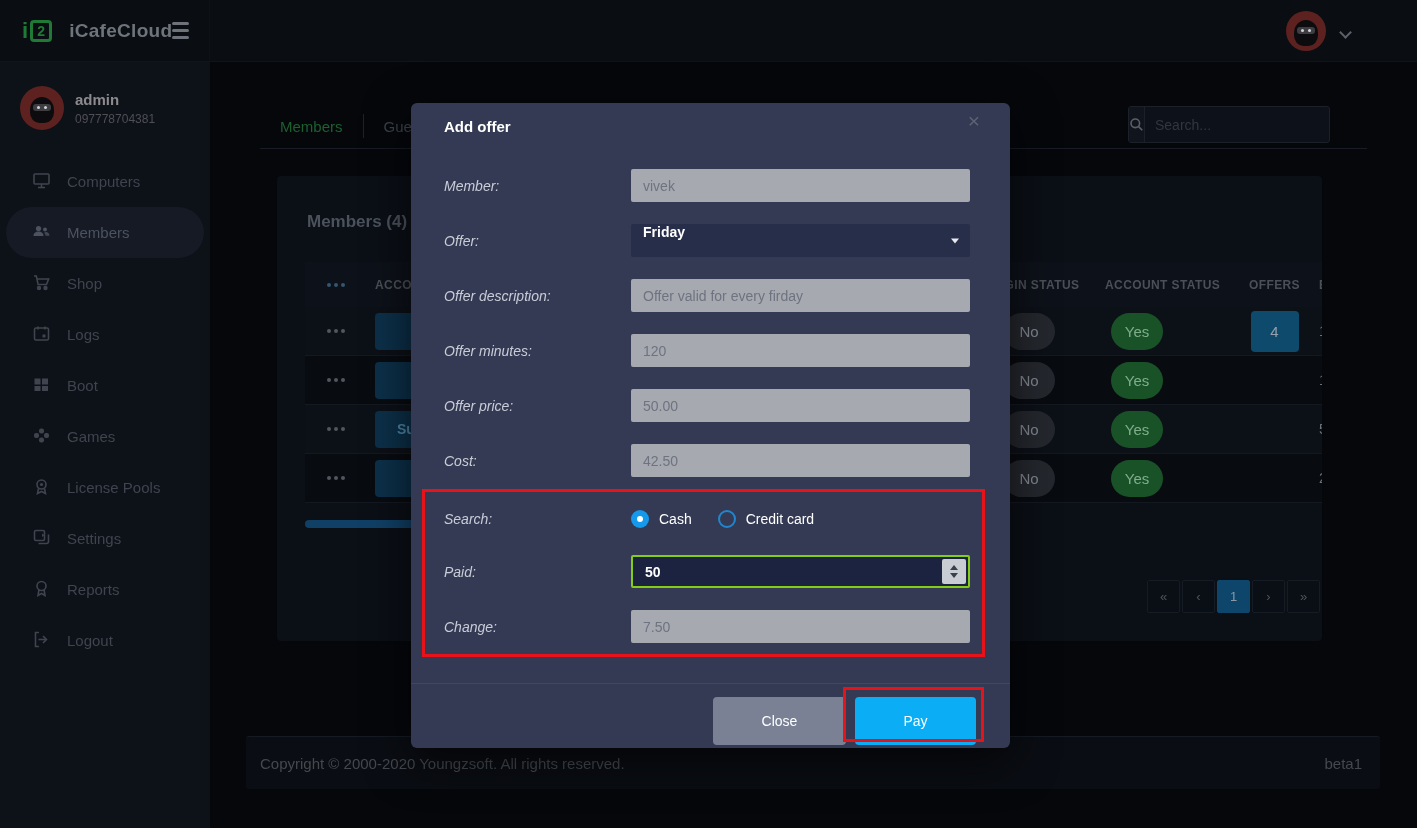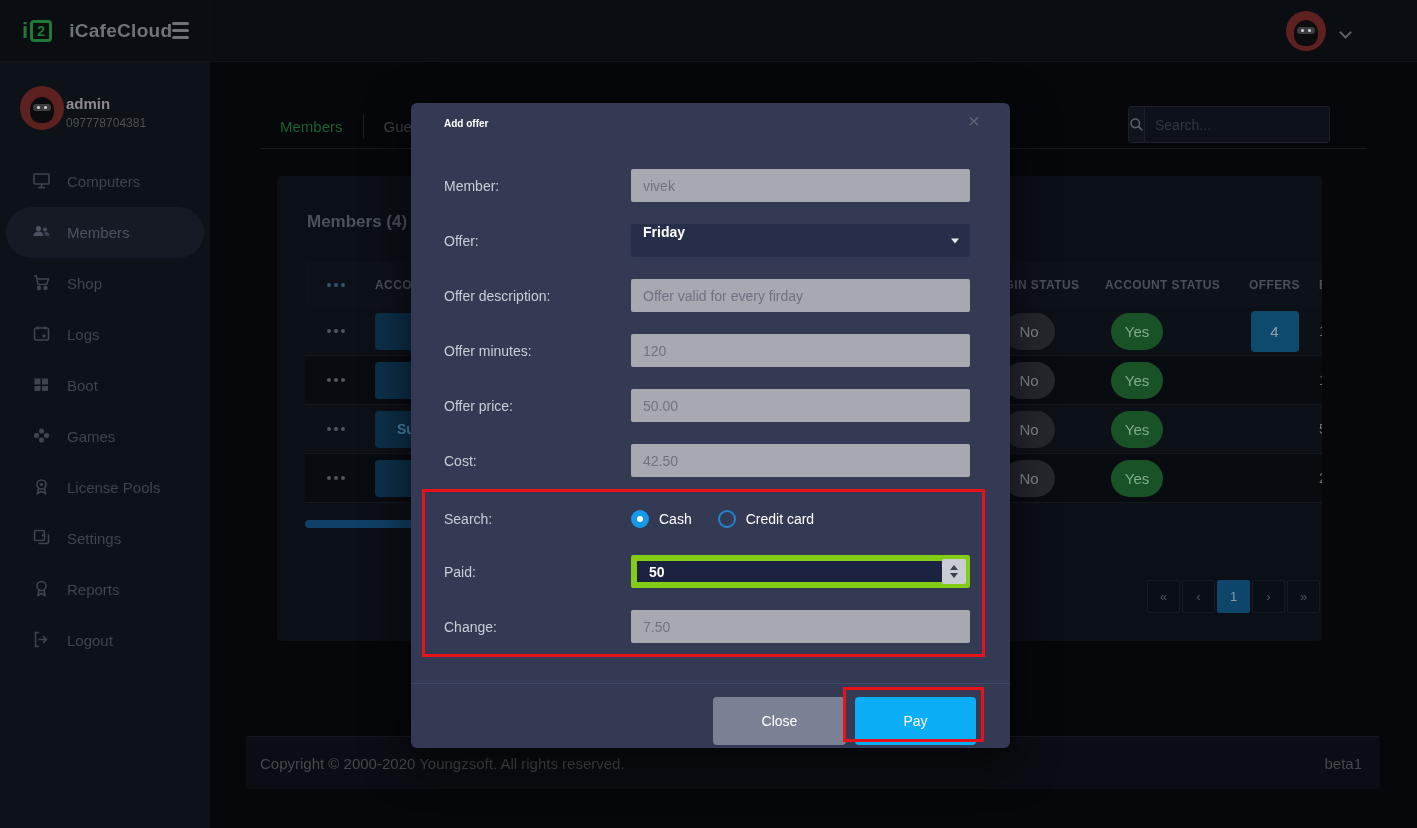--- a/index.html
+++ b/index.html
@@ -32,21 +32,21 @@
     background:#0c0c0e; border-radius:50% 50% 40% 40%; }
   .ninja::before { content:""; position:absolute; left:3px; right:3px; top:7px; height:7px;
     background:#3d3d42; border-radius:3px; }
   .ninja::after { content:""; position:absolute; left:7px; top:9px; width:3px; height:3px; border-radius:50%;
     background:#cfd2d6; box-shadow:7px 0 0 #cfd2d6; }
   .topbar-caret { position:absolute; right:67px; top:28px; width:9px; height:9px;
     border-right:2px solid #5d6068; border-bottom:2px solid #5d6068; transform:rotate(45deg); cursor:pointer; }
 
   
   .sidebar { position:absolute; left:0; top:62px; width:210px; height:766px; background:#0d1118; z-index:2; }
-  .profile { display:flex; align-items:flex-end; gap:2px; padding:24px 0 18px 20px; }
+  .profile { display:flex; align-items:center; gap:11px; padding:24px 0 18px 20px; }
   .profile-avatar { position:relative; width:44px; height:44px; border-radius:50%; background:#5d2220; overflow:hidden; }
   .profile-name { color:#8d8a8f; font-size:15px; font-weight:bold; }
   .profile-phone { color:#504f55; font-size:12px; margin-top:4px; }
   .menu { margin-top:8px; }
   .menu-item { height:51px; display:flex; align-items:center; gap:16px; padding-left:26px;
     color:#3f444e; font-size:15px; cursor:pointer; margin:0 6px; border-radius:26px; }
   .menu-item svg { flex:0 0 auto; }
   .menu-item.active { background:#151a24; color:#4c5260; }
 
   
@@ -100,41 +100,41 @@
     font-size:13px; display:flex; align-items:center; justify-content:center; cursor:pointer; border-radius:2px; }
   .page-btn.active { background:#0e456b; color:#8b98a6; border-color:#0e456b; }
 
   .footer { position:absolute; left:246px; top:736px; width:1134px; height:53px; background:#0a0d13;
     border-top:1px solid #151a23; border-radius:3px; display:flex; align-items:center;
     justify-content:space-between; padding:0 18px 0 14px; font-size:15px; color:#45494f; }
 
   
   .modal { position:absolute; left:411px; top:103px; width:599px; height:645px; background:#343a53;
     border-radius:6px; box-shadow:0 12px 45px rgba(0,0,0,.65); z-index:10; }
-  .modal-title { position:absolute; left:33px; top:15px; color:#ffffff; font-size:10px; font-weight:bold; }
+  .modal-title { position:absolute; left:33px; top:15px; color:#ffffff; font-size:15px; font-weight:bold; }
   .modal-close { position:absolute; right:24px; top:6px; color:#5d6375; font-size:21px; cursor:pointer;
     width:24px; height:24px; text-align:center; }
   .frow { position:absolute; left:0; width:100%; height:33px; }
-  .flabel { position:absolute; left:33px; top:50%; transform:translateY(-50%); color:#c9cdd8; font-size:14px; }
+  .flabel { position:absolute; left:33px; top:50%; transform:translateY(-50%); color:#c9cdd8; font-size:14px;font-style:italic; }
   .fctrl { position:absolute; left:220px; width:339px; height:33px; }
   input.gray { width:100%; height:100%; background:#a6a9b0; border:none; border-radius:2px;
     color:#6e7380; font-size:14px; padding:0 12px; font-family:"Liberation Sans", sans-serif; }
   .select { width:100%; height:100%; background:#272e49; border-radius:2px; color:#ffffff;
     font-size:14px; font-weight:bold; display:flex; padding:0 12px; cursor:pointer; position:relative; }
   .select-caret { position:absolute; right:11px; top:50%; transform:translateY(-50%); width:0; height:0;
     border-left:4px solid transparent; border-right:4px solid transparent; border-top:5px solid #e8eaee; }
   .radio-row { display:flex; align-items:center; gap:26px; height:33px; }
   .radio-opt { display:flex; align-items:center; gap:10px; color:#ffffff; font-size:14px; cursor:pointer; }
   .radio { width:18px; height:18px; border-radius:50%; }
   .radio.sel { background:#1599ea; position:relative; }
   .radio.sel::after { content:""; position:absolute; left:6px; top:6px; width:6px; height:6px;
     border-radius:50%; background:#ffffff; }
   .radio.unsel { border:2px solid #1f86cf; background:transparent; }
   .paid-wrap { position:relative; width:100%; height:100%; }
-  input.paid { width:100%; height:100%; background:#1c2340; border:6px solid #84cc16; border-radius:2px;
+  input.paid { width:100%; height:100%; background:#1c2340; border:2px solid #84cc16; border-radius:2px;
     color:#ffffff; font-size:14px; font-weight:bold; padding:0 12px; font-family:"Liberation Sans", sans-serif; }
   .spinner { position:absolute; right:4px; top:4px; bottom:4px; width:24px; background:#c9ccd3;
     border-radius:2px; display:flex; flex-direction:column; align-items:center; justify-content:center; gap:3px; cursor:pointer; }
   .spin-up { width:0; height:0; border-left:4px solid transparent; border-right:4px solid transparent;
     border-bottom:5px solid #3a3f4c; }
   .spin-down { width:0; height:0; border-left:4px solid transparent; border-right:4px solid transparent;
     border-top:5px solid #3a3f4c; }
   .modal-divider { position:absolute; left:0; top:580px; width:100%; height:1px; background:#404762; }
   .btn { position:absolute; top:594px; height:48px; border:none; border-radius:4px; color:#ffffff;
     font-size:14px; cursor:pointer; font-family:"Liberation Sans", sans-serif; }

